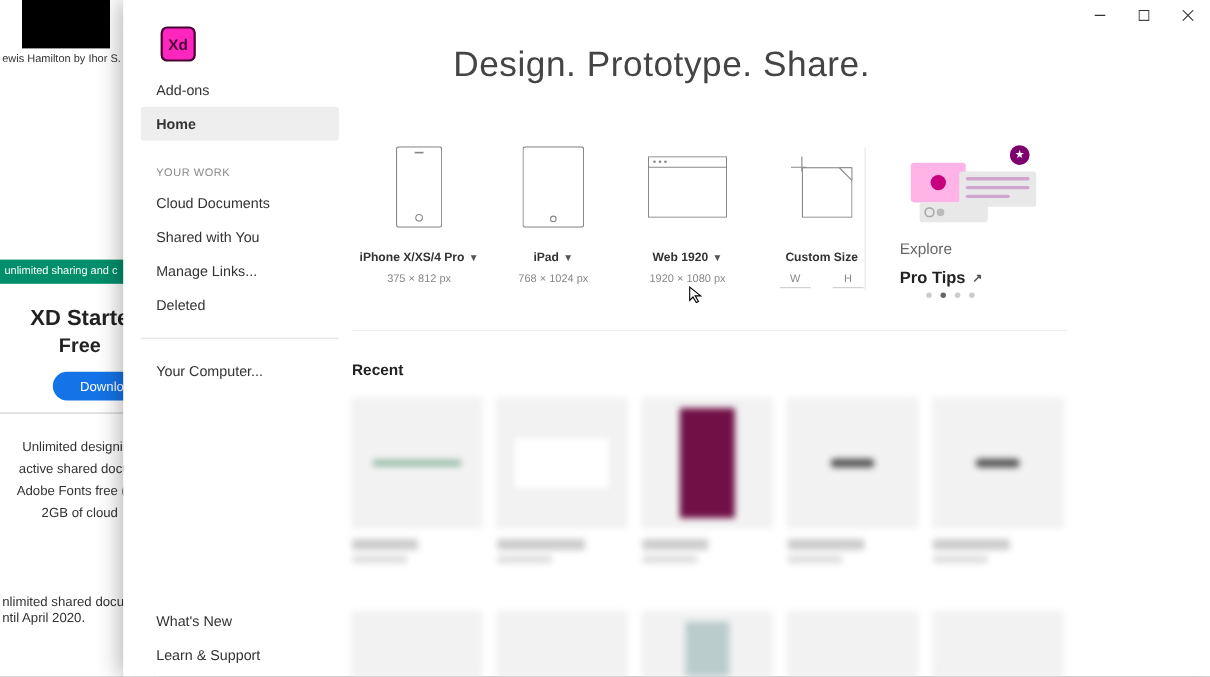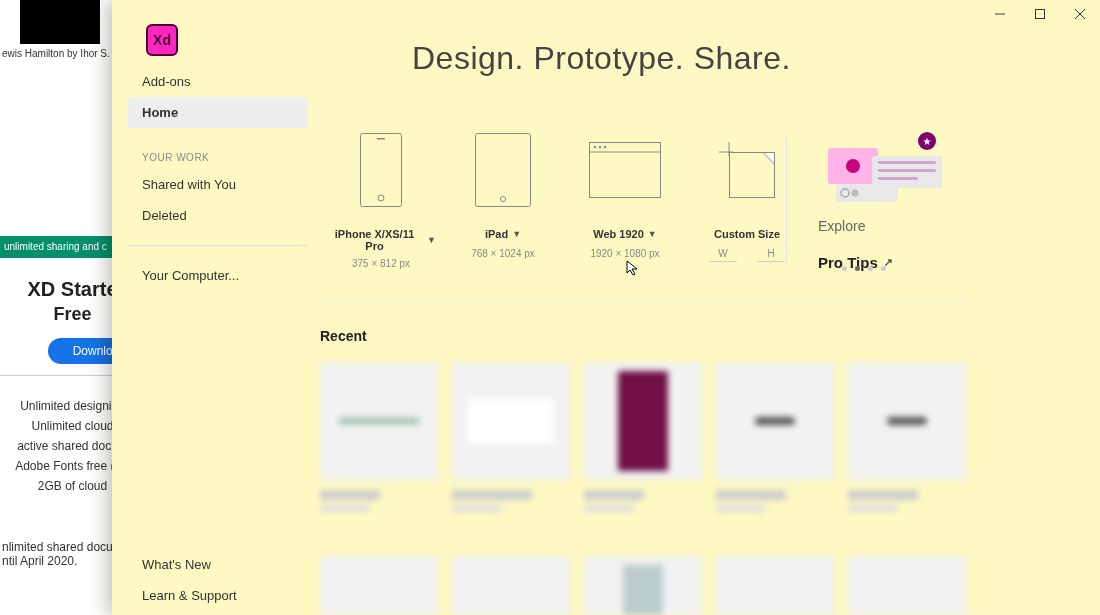--- a/index.html
+++ b/index.html
@@ -11,21 +11,21 @@
   .bg-caption { position: absolute; left: 0; top: 48px; font-size: 10px; color: #333; width: 145px; padding-left: 2px; white-space: nowrap; overflow: hidden; }
   .bg-banner { position: absolute; left: 0; top: 236px; width: 145px; height: 22px; background: #008f6a; color: #fff; font-size: 10px; line-height: 22px; padding-left: 4px; white-space: nowrap; overflow: hidden; }
   .bg-title { position: absolute; left: 0; top: 278px; width: 145px; text-align: center; font-size: 20px; font-weight: 600; color: #222; white-space: nowrap; overflow: hidden; }
   .bg-subtitle { position: absolute; left: 0; top: 304px; width: 145px; text-align: center; font-size: 18px; font-weight: 600; color: #222; }
   .bg-download { position: absolute; left: 48px; top: 338px; background: #1473e6; color: #fff; font-size: 12px; border-radius: 14px; padding: 6px 18px 6px 14px; border: none; width: 100px; overflow: hidden; }
   .bg-list { position: absolute; left: 0; top: 375px; width: 145px; border-top: 1px solid #ccc; padding-top: 20px; font-size: 12px; color: #333; text-align: center; line-height: 20px; }
   .bg-list div { white-space: nowrap; overflow: hidden; }
   .bg-footer { position: absolute; left: 0; top: 540px; width: 145px; font-size: 12px; color: #333; padding-left: 2px; }
 
   
-  .window { position: absolute; left: 112px; top: 0; width: 988px; height: 615px; background: #fef9c3; box-shadow: -3px 0 20px rgba(0,0,0,0.3); }
+  .window { position: absolute; left: 112px; top: 0; width: 988px; height: 615px; background: #ffffff; box-shadow: -3px 0 20px rgba(0,0,0,0.3); }
   .titlebar { position: absolute; right: 0; top: 0; height: 32px; display: flex; }
   .title-btn { width: 40px; height: 28px; display: flex; align-items: center; justify-content: center; color: #333; font-size: 12px; cursor: pointer; }
 
   .logo { position: absolute; left: 34px; top: 24px; width: 32px; height: 32px; background: #ff26bf; border-radius: 6px; display: flex; align-items: center; justify-content: center; border: 2px solid #4a0033; }
   .logo span { color: #4a0033; font-weight: 700; font-size: 14px; }
 
   .sidebar { position: absolute; left: 16px; top: 66px; width: 180px; }
   .sidebar-item { padding: 8px 14px; font-size: 13px; color: #333; cursor: pointer; border-radius: 3px; }
   .sidebar-item.active { background: #eee; font-weight: 600; }
   .sidebar-heading { font-size: 10px; color: #888; padding: 24px 14px 6px; letter-spacing: 0.5px; }
@@ -50,21 +50,21 @@
 
   .tips { position: absolute; left: 706px; top: 134px; width: 150px; }
   .tips-card { width: 130px; height: 72px; position: relative; }
   .tips-pink { position: absolute; left: 10px; top: 14px; width: 50px; height: 36px; background: #ffb3e6; border-radius: 3px; display:flex; align-items:center; justify-content:center; }
   .bulb { width: 14px; height: 14px; background: #c7007d; border-radius: 50%; }
   .tips-lines { position: absolute; left: 54px; top: 22px; width: 70px; height: 32px; background: #e8e8e8; border-radius: 3px; }
   .tips-line { height: 3px; background: #d1a6ce; margin: 5px 6px; border-radius: 2px; }
   .tips-extra { position: absolute; left: 18px; top: 50px; width: 62px; height: 18px; background: #e8e8e8; border-radius: 3px; }
   .tips-star { position: absolute; right: 12px; top: -2px; width: 18px; height: 18px; background: #7d006e; border-radius: 50%; color: #fff; font-size: 10px; display:flex; align-items:center; justify-content:center; }
   .tips-explore { font-size: 14px; color: #666; margin-top: 12px; }
-  .tips-title { font-size: 15px; font-weight: 600; color: #222; margin-top: 20px; display:inline-flex; align-items:center; gap:6px;}
+  .tips-title { font-size: 15px; font-weight: 600; color: #222; margin-top: 10px; display:inline-flex; align-items:center; gap:6px;}
   .ext-icon { font-size: 11px; color: #555; }
   .dots { position: absolute; left: 730px; top: 266px; display: flex; gap: 8px; }
   .dot { width: 5px; height: 5px; border-radius: 50%; background: #ccc; }
   .dot.active { background: #666; }
 
   .main-sep { position: absolute; left: 208px; top: 300px; width: 650px; height: 1px; background: #eee; }
 
   .recent-title { position: absolute; left: 208px; top: 328px; font-size: 14px; font-weight: 700; color: #222; }
 
   .recent-grid { position: absolute; left: 208px; top: 362px; width: 660px; display: flex; gap: 14px; flex-wrap: wrap; filter: blur(3px); }
@@ -83,21 +83,20 @@
 
 <div class="bg-page">
   <div class="bg-thumb"></div>
   <div class="bg-caption">ewis Hamilton by Ihor S.</div>
   <div class="bg-banner">unlimited sharing and c</div>
   <div class="bg-title">XD Starte</div>
   <div class="bg-subtitle">Free</div>
   <button class="bg-download">Downloa</button>
   <div class="bg-list">
     <div>Unlimited designing</div>
-    <div>Unlimited cloud</div>
     <div>active shared docum</div>
     <div>Adobe Fonts free (lim</div>
     <div>2GB of cloud</div>
   </div>
   <div class="bg-footer">
     <div>nlimited shared docum</div>
     <div>ntil April 2020.</div>
   </div>
 </div>
 
@@ -123,21 +122,23 @@
   </div>
 
   <div class="logo">
       <span>Xd</span>
     </div>
 
   <div class="sidebar">
     <div class="sidebar-item">Add-ons</div>
     <div class="sidebar-item active">Home</div>
     <div class="sidebar-heading">YOUR WORK</div>
+    <div class="sidebar-item">Cloud Documents</div>
     <div class="sidebar-item">Shared with You</div>
+    <div class="sidebar-item">Manage Links...</div>
     <div class="sidebar-item">Deleted</div>
     <div class="sidebar-sep"></div>
     <div class="sidebar-item">Your Computer...</div>
   </div>
 
   <div class="sidebar-bottom">
     <div class="sidebar-item">What's New</div>
     <div class="sidebar-item">Learn &amp; Support</div>
   </div>
 
@@ -147,21 +148,21 @@
 
     <div class="preset">
       <div class="preset-shape">
         <svg width="42" height="74">
             <rect x="0.5" y="0.5" width="41" height="73" rx="2" fill="none" stroke="#888"></rect>
             <rect x="17" y="5" width="8" height="1.5" fill="#888"></rect>
             <circle cx="21" cy="65" r="3" fill="none" stroke="#888"></circle>
           </svg>
       </div>
       <div class="preset-label">
-          <span>iPhone X/XS/11 Pro</span>
+          <span>iPhone X/XS/4 Pro</span>
           <span class="chev">▼</span>
         </div>
       <div class="preset-dim">375 × 812 px</div>
     </div>
 
     <div class="preset">
       <div class="preset-shape">
         <svg width="56" height="74">
             <rect x="0.5" y="0.5" width="55" height="73" rx="2" fill="none" stroke="#888"></rect>
             <circle cx="28" cy="66" r="2.5" fill="none" stroke="#888"></circle>

